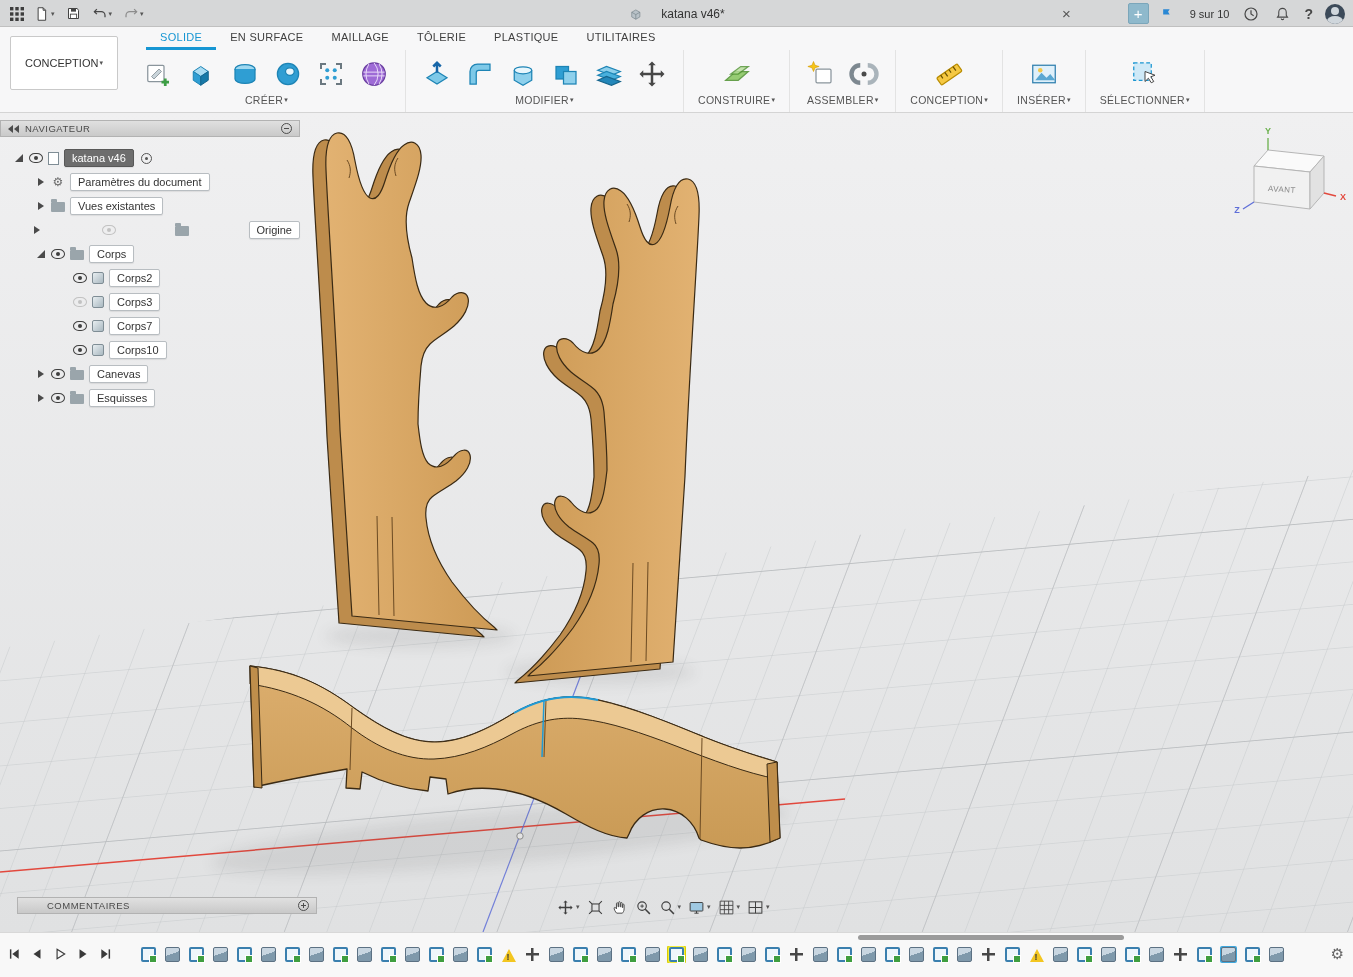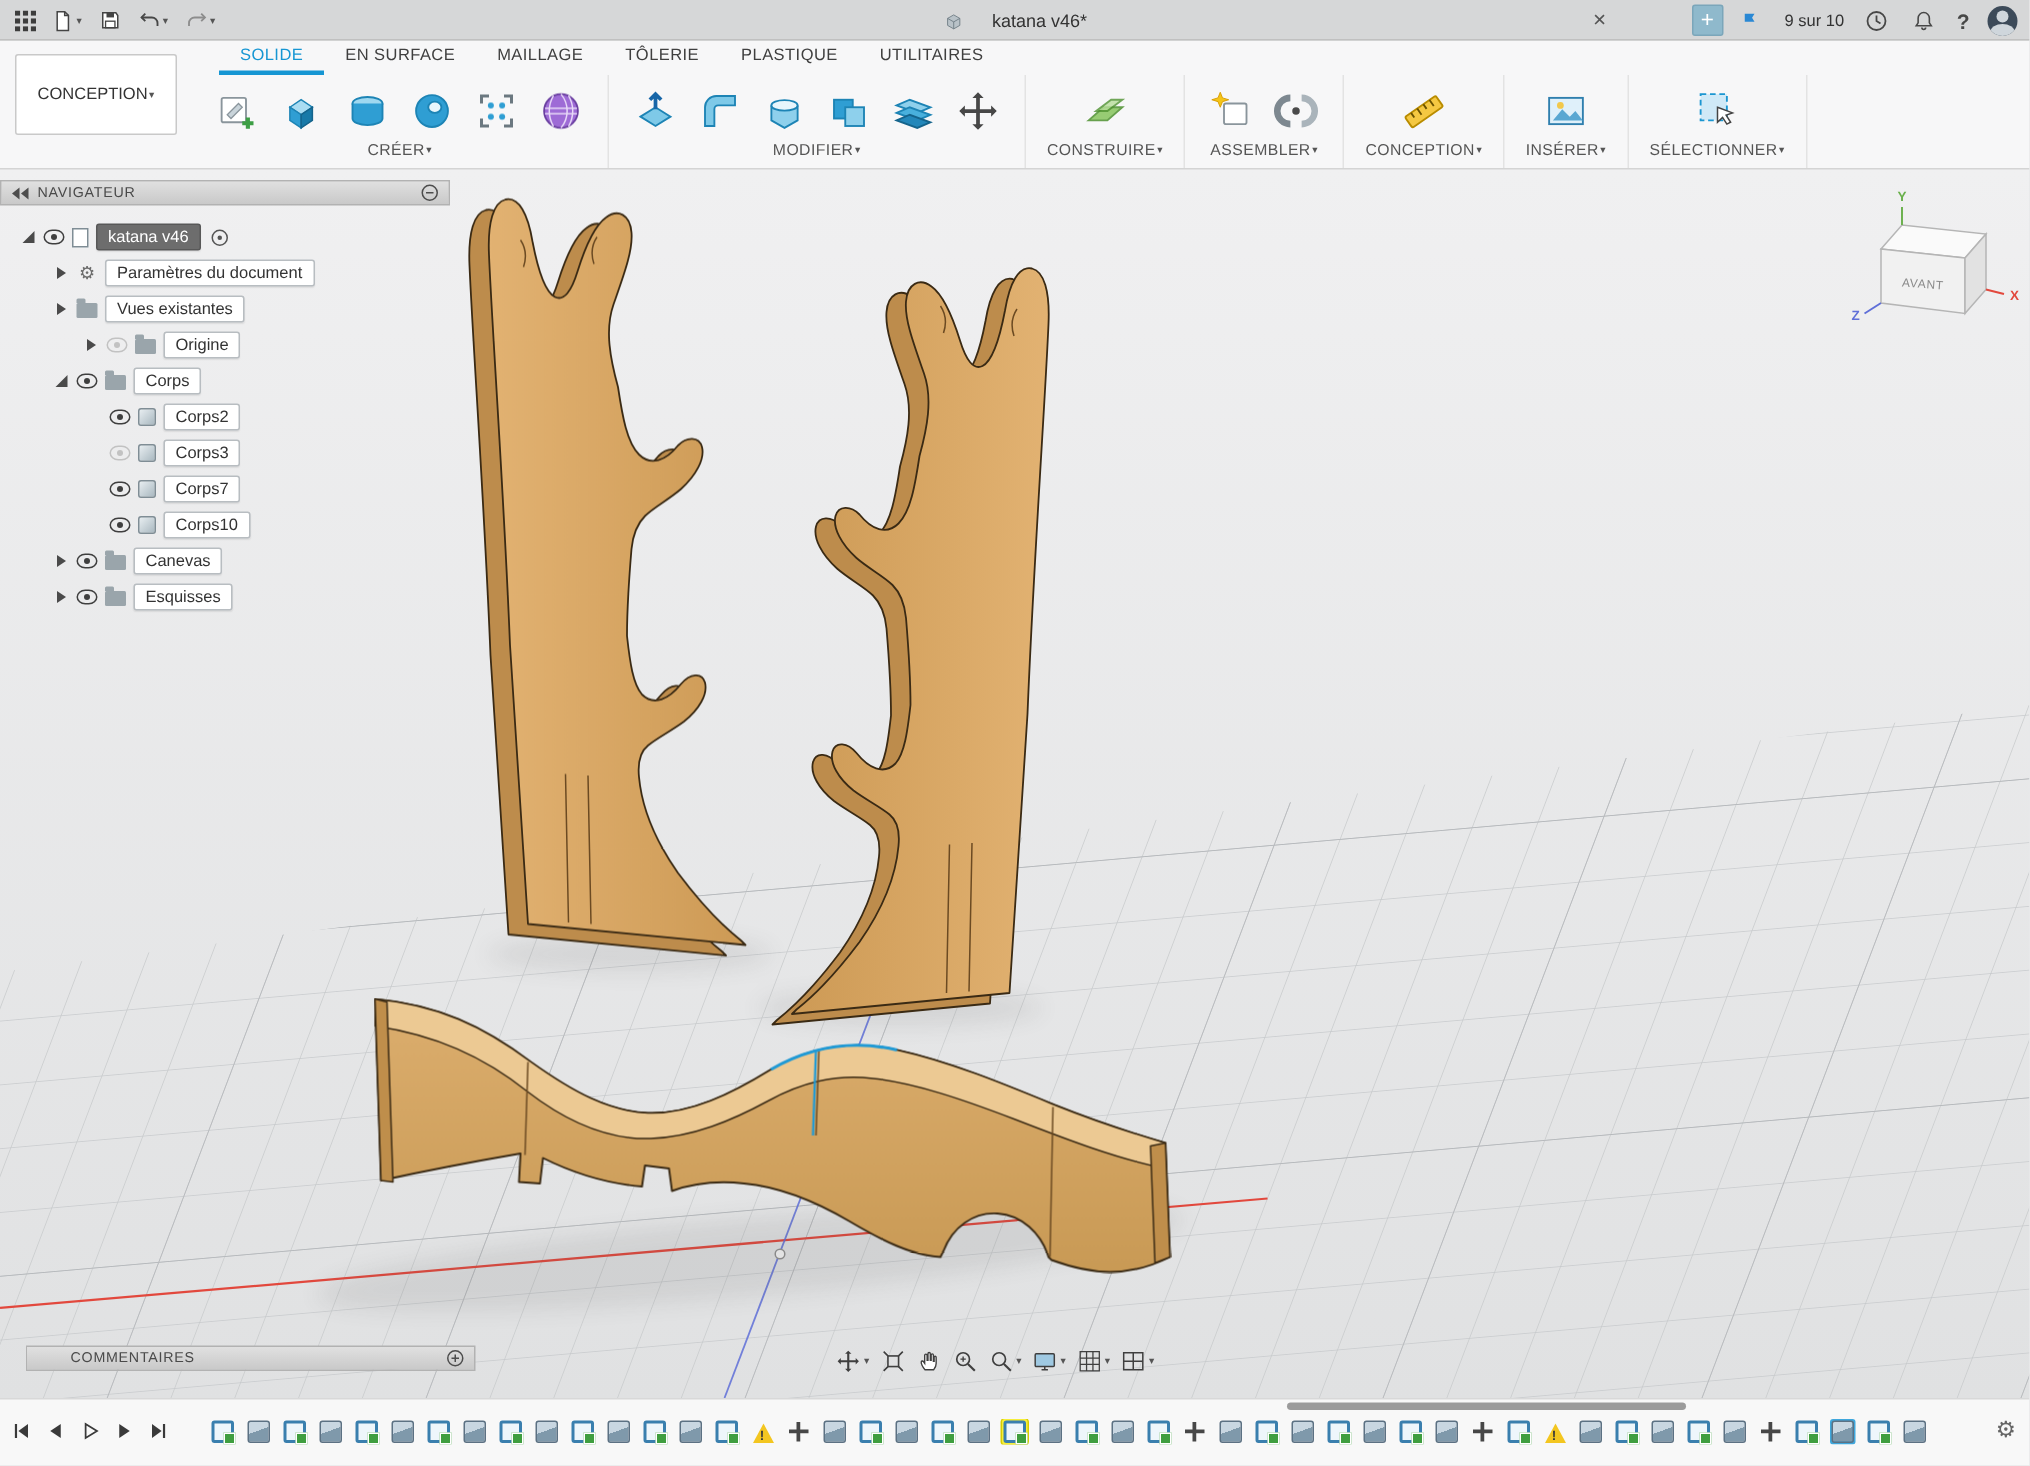--- a/index.html
+++ b/index.html
@@ -466,21 +466,21 @@
       <div class="tree-row" style="padding-left: 36px;">
         <span class="expander closed"></span>
         <span class="t-icon gear">⚙</span>
         <span class="t-label">Paramètres du document</span>
       </div>
       <div class="tree-row" style="padding-left: 36px; text-align: center;">
         <span class="expander closed"></span>
         <span class="t-icon folder"></span>
         <span class="t-label">Vues existantes</span>
       </div>
-      <div class="tree-row" style="padding-left: 56px;">
+      <div class="tree-row" style="padding-left: 32px; justify-content: space-between;">
         <span class="expander closed"></span>
         <span class="eye off"></span>
         <span class="t-icon folder"></span>
         <span class="t-label">Origine</span>
       </div>
       <div class="tree-row" style="padding-left: 36px;">
         <span class="expander open"></span>
         <span class="eye"></span>
         <span class="t-icon folder"></span>
         <span class="t-label">Corps</span>

